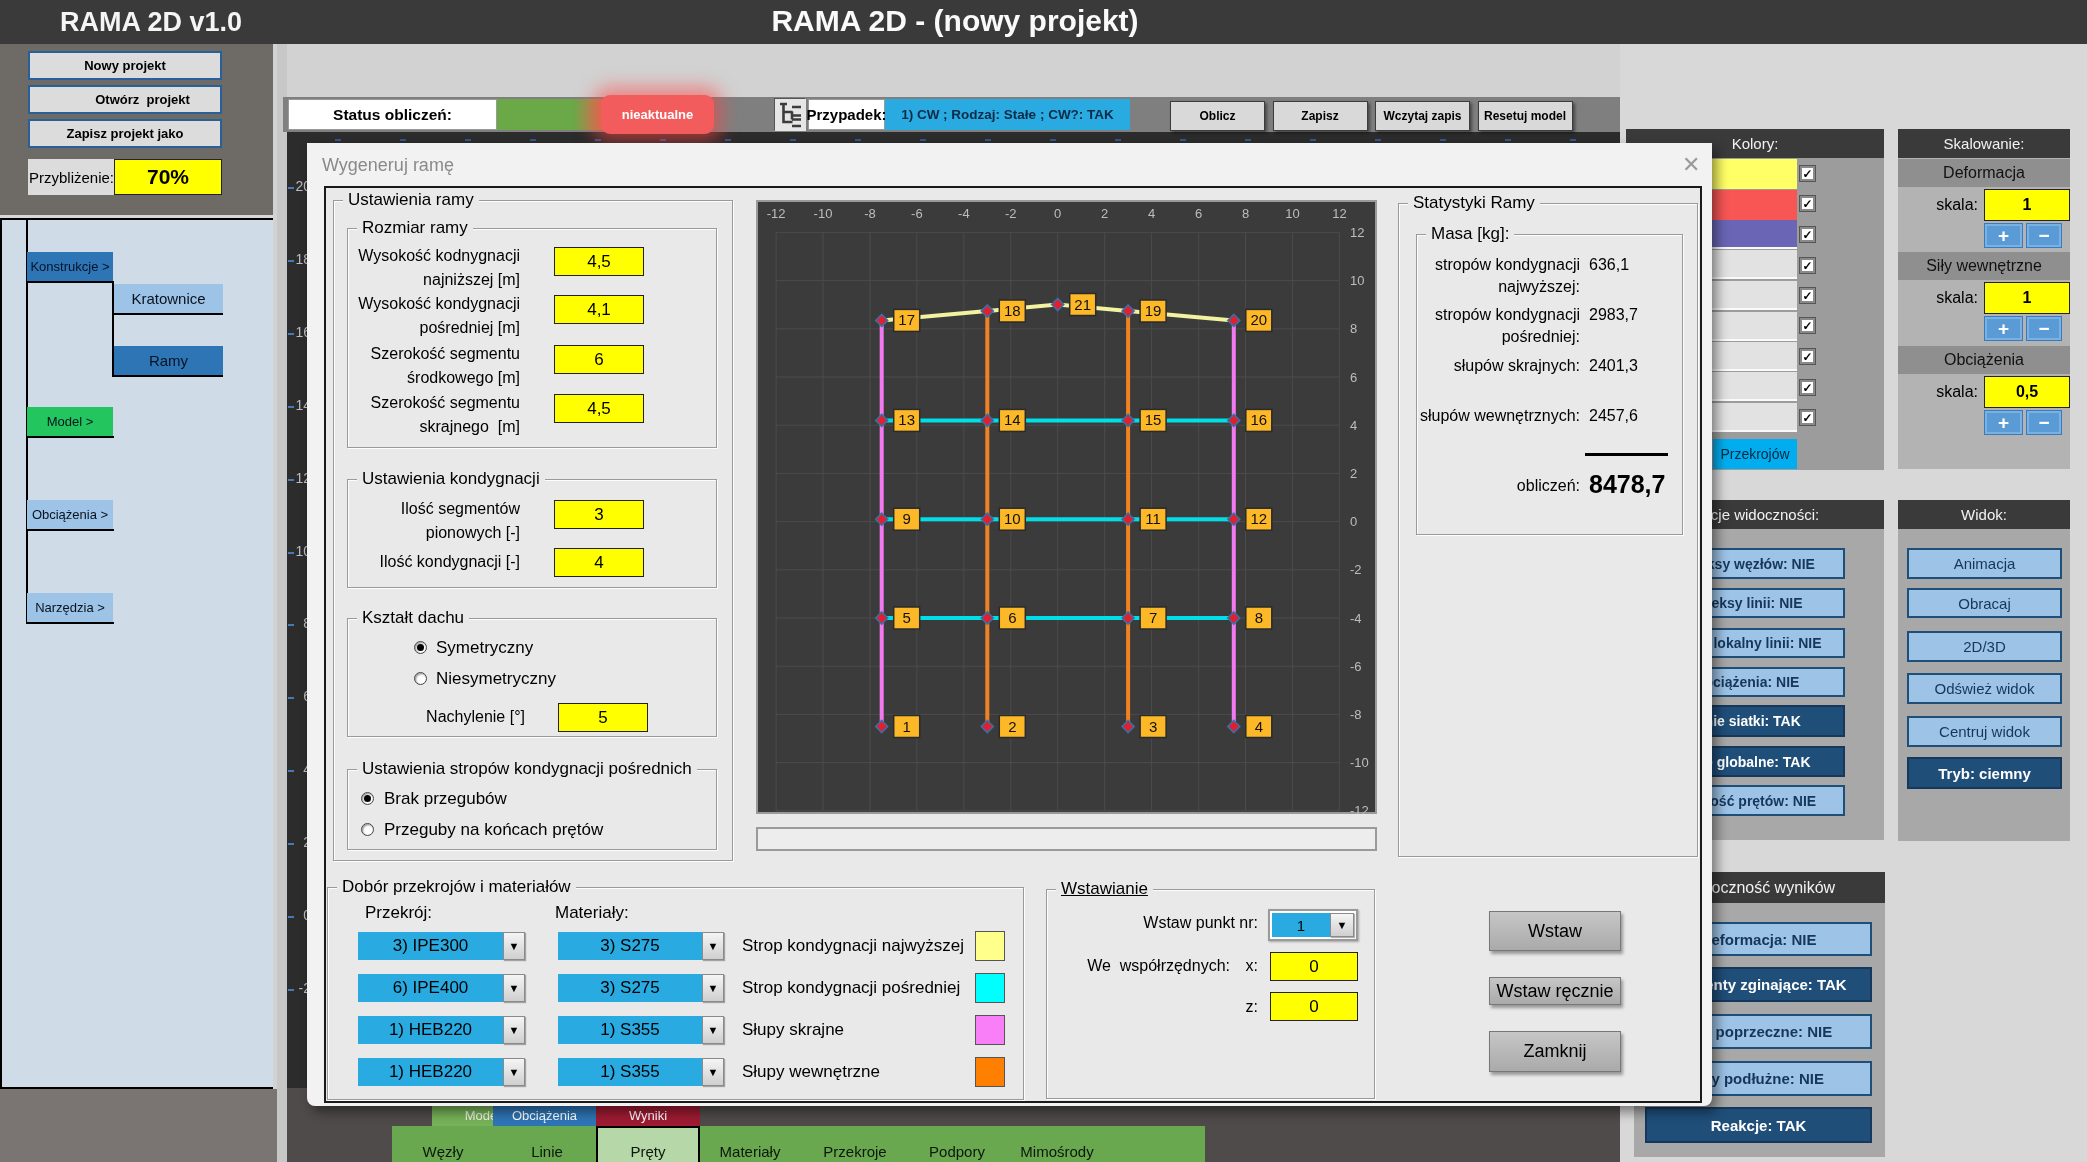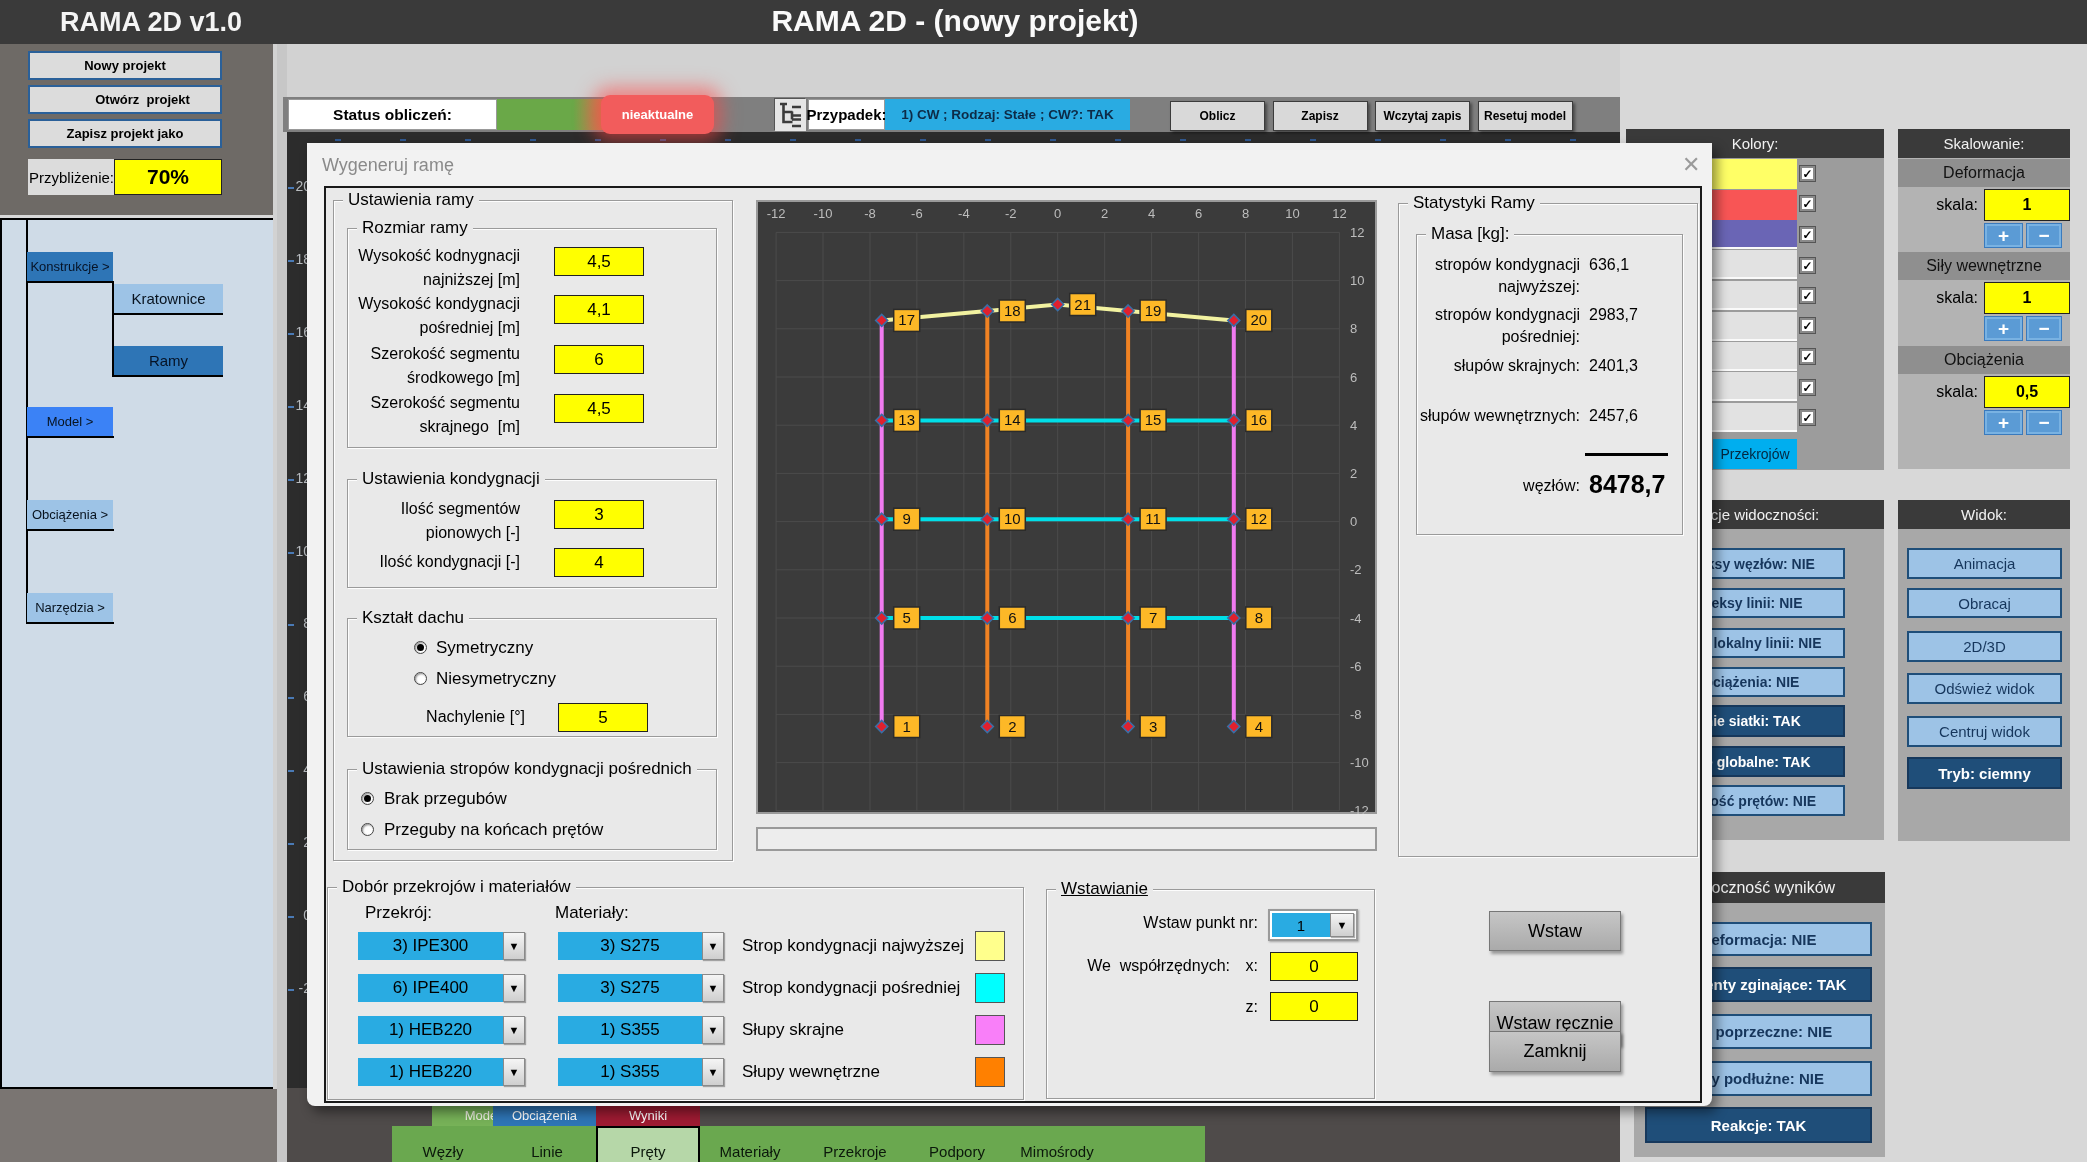--- a/index.html
+++ b/index.html
@@ -37,21 +37,21 @@
 <div class="abs" style="left:112px;top:282px;width:2px;height:95px;background:#000;"></div>
 <div class="abs" style="left:26px;top:281px;width:88px;height:2px;background:#000;"></div>
 <div class="abs" style="left:114px;top:313px;width:109px;height:2px;background:#000;"></div>
 <div class="abs" style="left:114px;top:375px;width:109px;height:2px;background:#000;"></div>
 <div class="abs" style="left:26px;top:436px;width:88px;height:2px;background:#000;"></div>
 <div class="abs" style="left:26px;top:529px;width:88px;height:2px;background:#000;"></div>
 <div class="abs" style="left:26px;top:622px;width:88px;height:2px;background:#000;"></div>
 <div class="abs ctr" style="left:27px;top:252px;width:86px;height:29px;background:#2e75b6;font-size:13px;color:#061326;">Konstrukcje &gt;</div>
 <div class="abs ctr" style="left:114px;top:284px;width:109px;height:29px;background:#9dc3e6;font-size:15px;color:#08131f;">Kratownice</div>
 <div class="abs ctr" style="left:114px;top:346px;width:109px;height:29px;background:#2e75b6;font-size:15px;color:#061326;">Ramy</div>
-<div class="abs ctr" style="left:27px;top:407px;width:86px;height:29px;background:#3b82f6;font-size:13px;color:#08131f;">Model &gt;</div>
+<div class="abs ctr" style="left:27px;top:407px;width:86px;height:29px;background:#22c55e;font-size:13px;color:#08131f;">Model &gt;</div>
 <div class="abs ctr" style="left:27px;top:500px;width:86px;height:29px;background:#9dc3e6;font-size:13px;color:#08131f;">Obciążenia &gt;</div>
 <div class="abs ctr" style="left:27px;top:593px;width:86px;height:29px;background:#9dc3e6;font-size:13px;color:#08131f;">Narzędzia &gt;</div>
 <div class="abs" style="left:287px;top:44px;width:1333px;height:53px;background:#d2d2d2;"></div>
 <div class="abs" style="left:287px;top:132px;width:1333px;height:956px;background:#2c2c2c;"></div>
 <div class="abs" style="left:287px;top:1088px;width:1333px;height:74px;background:#4f4b4a;"></div>
 <i style="position:absolute;left:335px;top:139px;width:6px;height:2px;background:#30588f;"></i>
     <i style="position:absolute;left:400px;top:139px;width:6px;height:2px;background:#30588f;"></i>
     <i style="position:absolute;left:465px;top:139px;width:6px;height:2px;background:#30588f;"></i>
     <i style="position:absolute;left:530px;top:139px;width:6px;height:2px;background:#30588f;"></i>
     <i style="position:absolute;left:595px;top:139px;width:6px;height:2px;background:#30588f;"></i>
@@ -386,26 +386,26 @@
 <div class="abs z" style="left:1589px;top:256px;font-size:16px;">636,1</div>
 <div class="abs z" style="left:1400px;top:278px;width:180px;text-align:right;font-size:16px;white-space:nowrap;">najwyższej:</div>
 <div class="abs z" style="left:1400px;top:306px;width:180px;text-align:right;font-size:16px;white-space:nowrap;">stropów kondygnacji</div>
 <div class="abs z" style="left:1589px;top:306px;font-size:16px;">2983,7</div>
 <div class="abs z" style="left:1400px;top:328px;width:180px;text-align:right;font-size:16px;white-space:nowrap;">pośredniej:</div>
 <div class="abs z" style="left:1400px;top:357px;width:180px;text-align:right;font-size:16px;white-space:nowrap;">słupów skrajnych:</div>
 <div class="abs z" style="left:1589px;top:357px;font-size:16px;">2401,3</div>
 <div class="abs z" style="left:1400px;top:407px;width:180px;text-align:right;font-size:16px;white-space:nowrap;">słupów wewnętrznych:</div>
 <div class="abs z" style="left:1589px;top:407px;font-size:16px;">2457,6</div>
 <div class="abs z" style="left:1585px;top:453px;width:83px;height:3px;background:#000;"></div>
-<div class="abs z" style="left:1400px;top:477px;width:180px;text-align:right;font-size:16px;">węzłów:</div>
+<div class="abs z" style="left:1400px;top:477px;width:180px;text-align:right;font-size:16px;">obliczeń:</div>
 <div class="abs z" style="left:1589px;top:470px;font-size:25px;font-weight:bold;">8478,7</div>
 <div class="abs z" style="left:1078px;top:914px;width:180px;text-align:right;font-size:16px;white-space:nowrap;">Wstaw punkt nr:</div>
 <div class="abs z" style="left:1268px;top:909px;width:90px;height:32px;background:#fff;border:2px solid #9a9a9a;box-shadow:1px 1px 2px rgba(0,0,0,.3);"></div>
 <div class="abs z dd" style="left:1272px;top:913px;width:58px;height:24px;font-size:15px;">1</div>
 <div class="abs z arr" style="left:1330px;top:913px;width:24px;height:24px;">▼</div>
 <div class="abs z" style="left:1046px;top:957px;width:184px;text-align:right;font-size:16px;white-space:nowrap;">We&nbsp; współrzędnych:</div>
 <div class="abs z" style="left:1228px;top:957px;width:30px;text-align:right;font-size:16px;">x:</div>
 <div class="abs z yel" style="left:1270px;top:952px;width:88px;height:29px;">0</div>
 <div class="abs z" style="left:1228px;top:998px;width:30px;text-align:right;font-size:16px;">z:</div>
 <div class="abs z yel" style="left:1270px;top:992px;width:88px;height:29px;">0</div>
 <div class="abs z gbtn" style="left:1489px;top:911px;width:132px;height:40px;">Wstaw</div>
-<div class="abs z gbtn" style="left:1489px;top:1001px;width:132px;height:44px;">Wstaw ręcznie</div>
+<div class="abs z gbtn" style="left:1489px;top:977px;width:132px;height:28px;">Wstaw ręcznie</div>
 <div class="abs z gbtn" style="left:1489px;top:1031px;width:132px;height:41px;">Zamknij</div>
 </div>
 </body></html>

